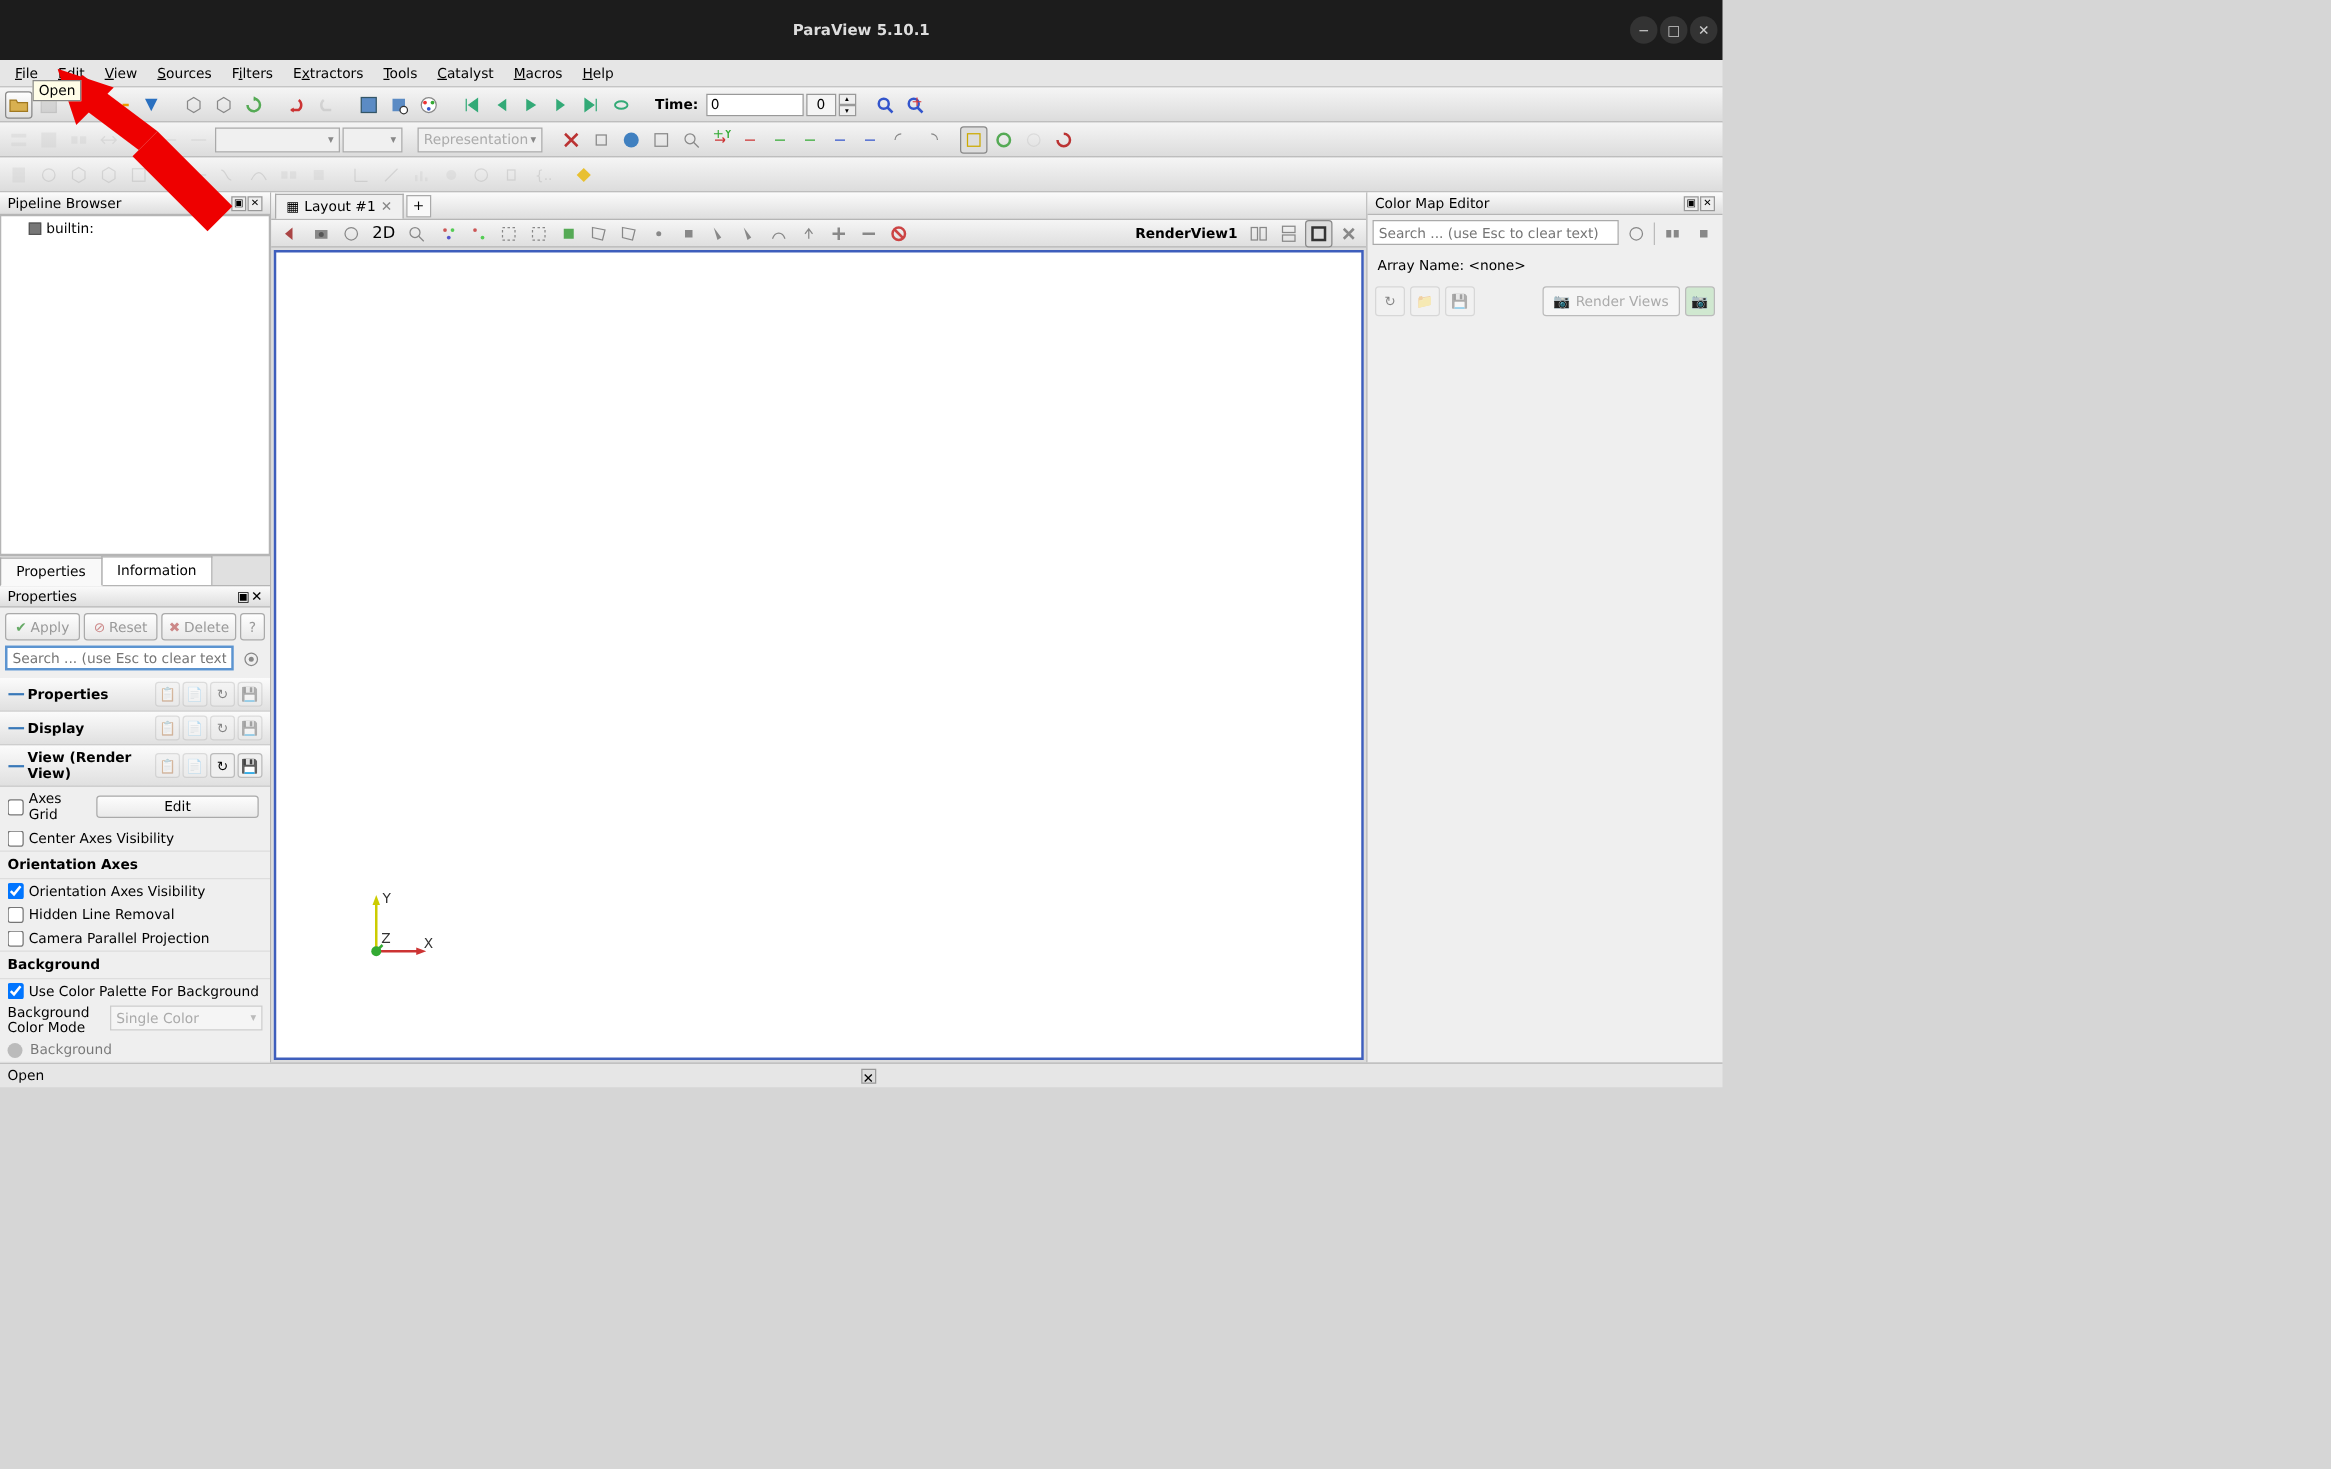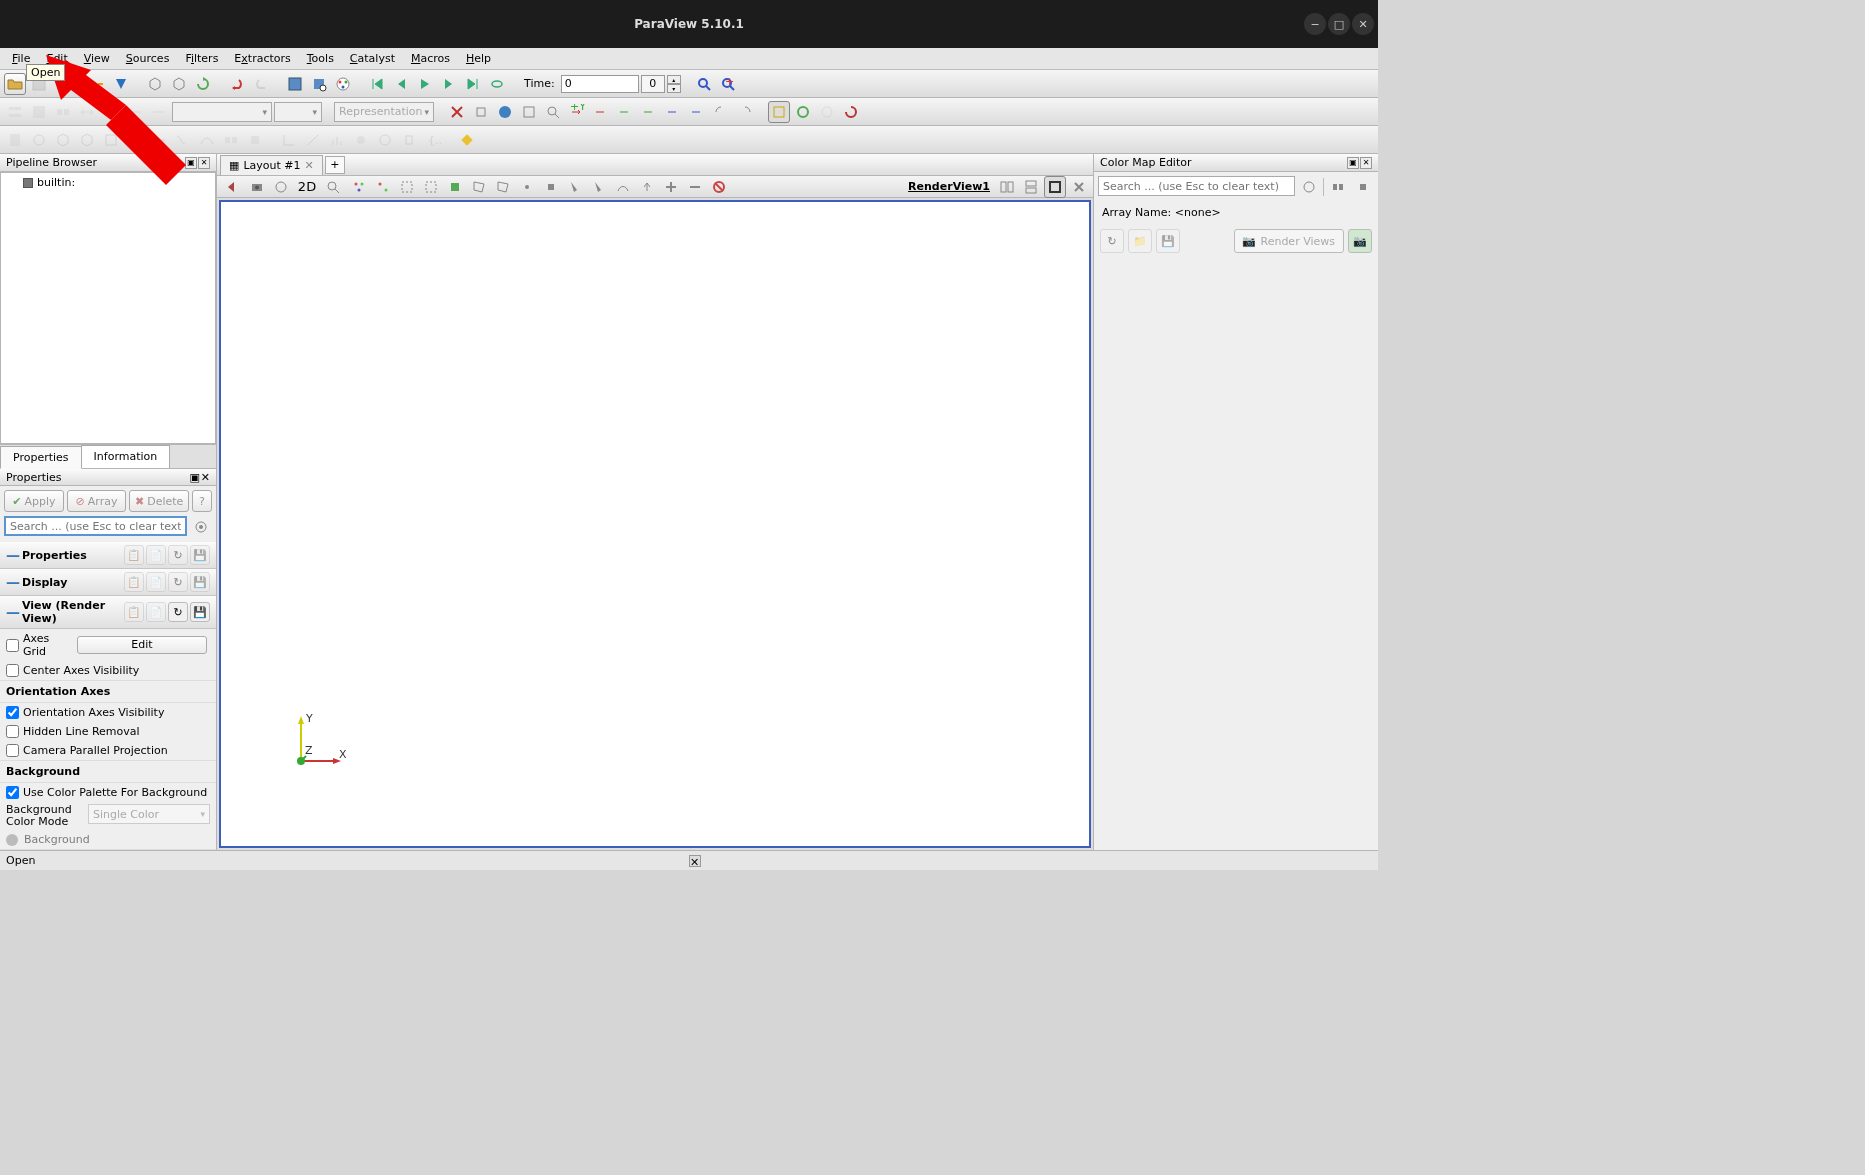--- a/index.html
+++ b/index.html
@@ -11,21 +11,21 @@
 .titlebar .winbtn { width: 22px; height: 22px; background: #333; border-radius: 11px; display: flex; align-items: center; justify-content: center; color: #ccc; cursor: pointer; }
 .menubar { height: 22px; background: #e6e6e6; border-bottom: 1px solid #bbb; display: flex; align-items: center; padding: 0 4px; }
 .menubar .menuitem { padding: 2px 8px; cursor: default; }
 .menubar .menuitem .ul { text-decoration: underline; }
 .toolbar { background: linear-gradient(#f5f5f5,#dcdcdc); border-bottom: 1px solid #b5b5b5; display: flex; align-items: center; padding: 2px 4px; height: 28px; gap: 2px; }
 .toolbar .sep { width: 8px; }
 .tbtn { width: 22px; height: 22px; border: 1px solid transparent; border-radius: 3px; display: flex; align-items: center; justify-content: center; cursor: pointer; background: transparent; }
 .tbtn.dis { opacity: 0.35; cursor: default; }
 .tbtn.active { border-color: #888; background: #ddd; }
 .tbtn svg { width: 16px; height: 16px; }
-.time-label { margin: 0 4px; }
+.time-label { margin: 0 4px; font-weight: bold; }
 .time-input { width: 78px; height: 18px; border: 1px solid #999; background: #fff; padding: 0 3px; }
 .time-step { width: 24px; height: 18px; border: 1px solid #999; background: #f5f5f5; padding: 0 3px; text-align: center; }
 .spin { width: 14px; display: flex; flex-direction: column; }
 .spin div { height: 9px; border: 1px solid #999; background: #eee; font-size: 6px; display: flex; align-items: center; justify-content: center; }
 .combo { height: 20px; border: 1px solid #aaa; background: #ffffff; display: flex; align-items: center; padding: 0 4px; position: relative; }
 .combo::after { content: "▾"; position: absolute; right: 4px; color: #888; font-size: 9px; }
 .combo.dis { background: #f0f0f0; color: #aaa; }
 .main { flex: 1; display: flex; min-height: 0; }
 .left { width: 217px; display: flex; flex-direction: column; border-right: 1px solid #b5b5b5; background: #efefef; min-height: 0; }
 .panel-title { height: 18px; background: linear-gradient(#fbfbfb,#dedede); border-bottom: 1px solid #b5b5b5; padding: 2px 6px; display: flex; align-items: center; justify-content: space-between; font-size: 11px; }
@@ -58,21 +58,21 @@
 .bgmode-row { display: flex; align-items: flex-start; padding: 2px 6px; gap: 4px; }
 .bgmode-row .combo2 { flex: 1; height: 20px; border: 1px solid #ccc; background: #f5f5f5; color: #aaa; display: flex; align-items: center; padding: 0 4px; position: relative; }
 .bgmode-row .combo2::after { content: "▾"; position: absolute; right: 4px; color: #bbb; font-size: 9px; }
 .center { flex: 1; display: flex; flex-direction: column; background: #dcdcdc; min-height: 0;}
 .layout-tabs { height: 22px; background: linear-gradient(#fbfbfb,#dedede); border-bottom: 1px solid #b5b5b5; display: flex; align-items: center; padding: 0 3px; gap: 2px; }
 .layout-tab { padding: 3px 8px; border: 1px solid #aaa; background: #f0f0f0; display: flex; align-items: center; gap: 4px; border-bottom: none; cursor: pointer; }
 .layout-tab .x { color: #888; cursor: pointer; }
 .layout-add { width: 20px; height: 18px; border: 1px solid #aaa; background: #f9f9f9; display: flex; align-items: center; justify-content: center; cursor: pointer; }
 .view-toolbar { height: 22px; background: linear-gradient(#f5f5f5,#dfdfdf); border-bottom: 1px solid #b5b5b5; display: flex; align-items: center; padding: 0 3px; gap: 2px; }
 .view-toolbar .spacer { flex: 1; }
-.view-toolbar .rvlabel { font-weight: bold; text-decoration: underline; margin-right: 4px; }
+.view-toolbar .rvlabel { font-weight: bold; margin-right: 4px; }
 .render-area { flex: 1; margin: 2px; background: #fff; border: 2px solid #3e5ebc; position: relative; }
 .orient-axes { position: absolute; left: 60px; bottom: 60px; width: 80px; height: 80px; }
 .right-panel { width: 285px; background: #efefef; border-left: 1px solid #b5b5b5; display: flex; flex-direction: column; }
 .right-panel .search-row2 { display: flex; gap: 3px; padding: 4px; }
 .right-panel .search-row2 input { flex: 1; height: 20px; border: 1px solid #aaa; padding: 0 4px; }
 .array-name { padding: 4px 8px; }
 .cmap-btns { display: flex; gap: 4px; padding: 6px; align-items: center; }
 .cbtn { width: 24px; height: 24px; border: 1px solid #bbb; border-radius: 3px; background: #f5f5f5; display: flex; align-items: center; justify-content: center; cursor: pointer; }
 .cbtn.dis { opacity: 0.45; }
 .render-btn { height: 24px; padding: 0 8px; border: 1px solid #bbb; border-radius: 3px; background: #f5f5f5; display: flex; align-items: center; gap: 4px; color: #aaa; cursor: pointer; }
@@ -506,21 +506,21 @@
           </div>
       </div>
       <div class="props">
         <div class="props-btnrow">
           <div class="wbtn">
               <span style="color:#6a6">✔</span>
               <span>Apply</span>
             </div>
           <div class="wbtn">
               <span style="color:#c88">⊘</span>
-              <span>Array</span>
+              <span>Reset</span>
             </div>
           <div class="wbtn">
               <span style="color:#c88">✖</span>
               <span>Delete</span>
             </div>
           <div class="wbtn q">?</div>
         </div>
         <div class="search-row">
           <input placeholder="Search ... (use Esc to clear text)" style="">
           <div class="tbtn">

